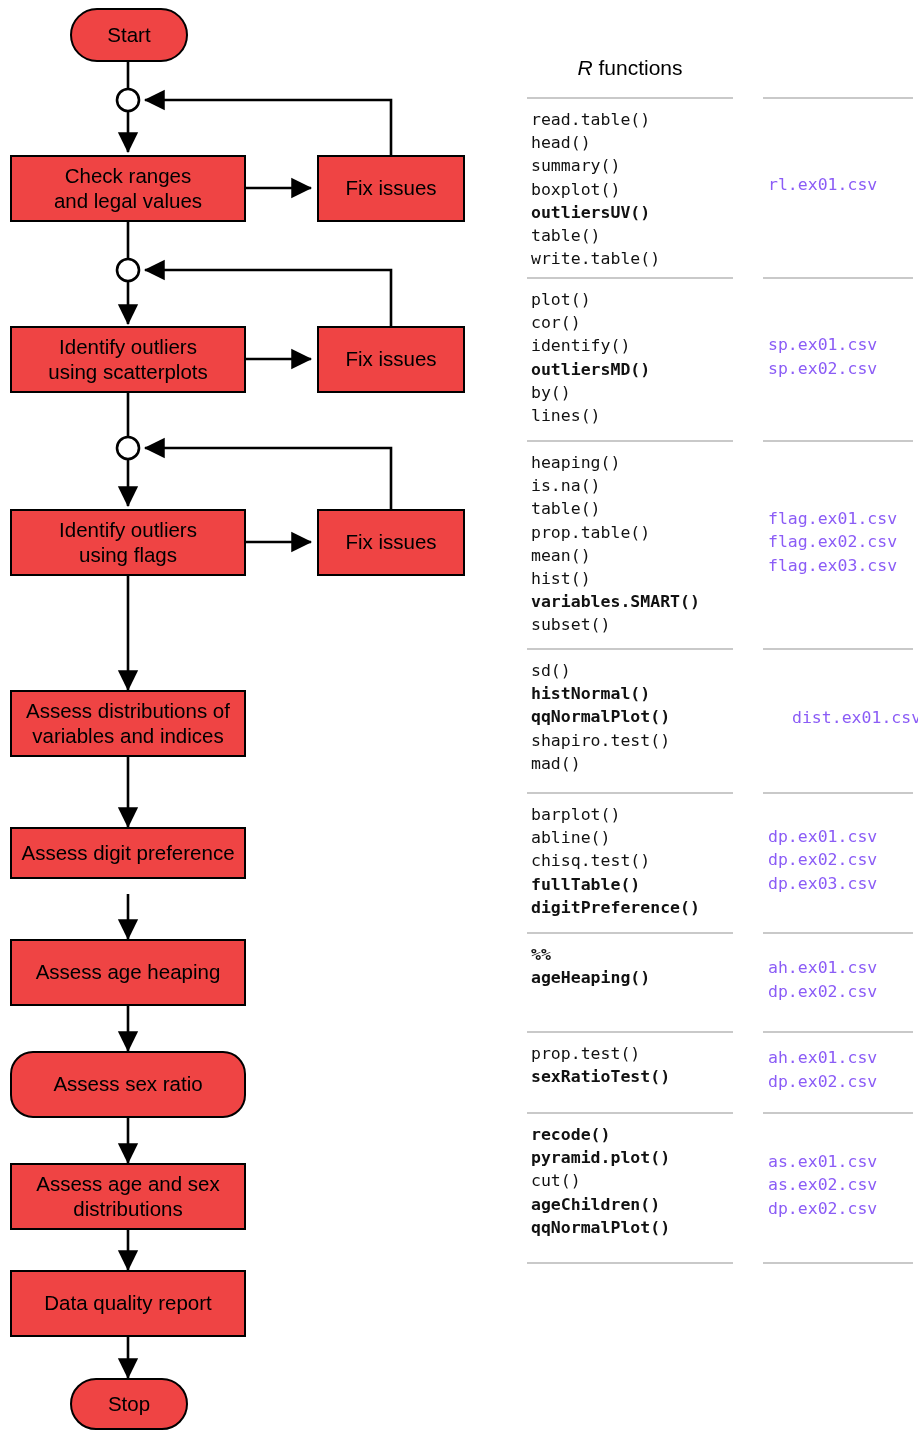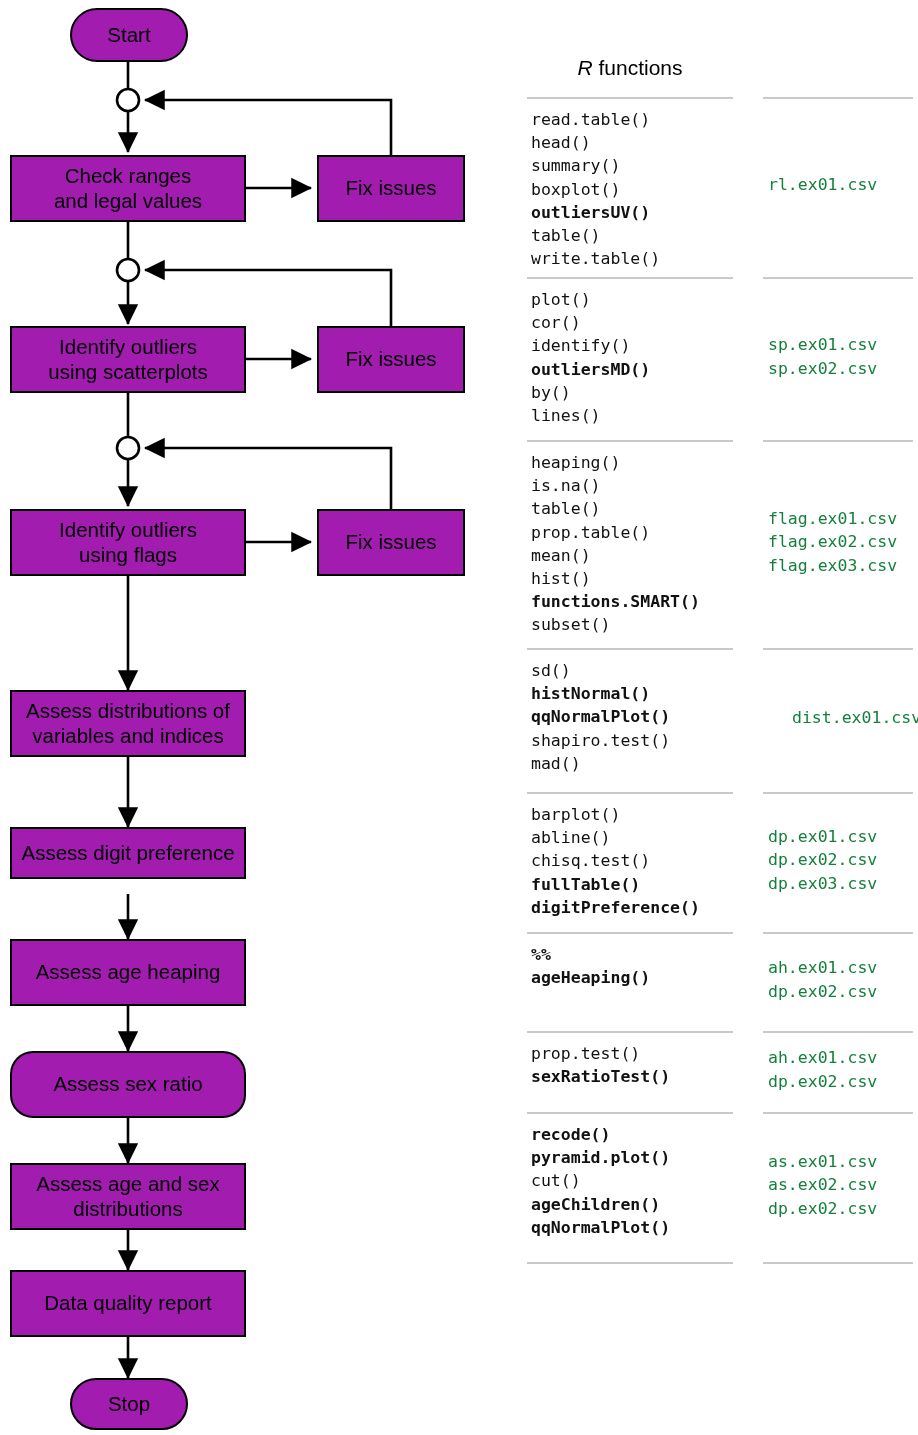--- a/index.html
+++ b/index.html
@@ -5,38 +5,38 @@
   html,body{margin:0;padding:0;background:#ffffff;}
   body{width:918px;height:1435px;position:relative;overflow:hidden;
        font-family:"Liberation Sans", sans-serif;color:#000;}
 
   #canvas{position:absolute;left:0;top:0;width:918px;height:1435px;}
 
   
   .fc{position:absolute;left:0;top:0;width:480px;height:1435px;}
 
   .node{position:absolute;box-sizing:border-box;border:2.5px solid #000;
-        background:#a21caf;display:flex;align-items:center;justify-content:center;
+        background:#ef4444;display:flex;align-items:center;justify-content:center;
         text-align:center;line-height:1.2;font-size:20.5px;color:#000;}
   .node.term{border-radius:999px;}
 
   .fc svg{position:absolute;left:0;top:0;width:480px;height:1435px;overflow:visible;}
 
   
   .ref{position:absolute;left:500px;top:0;width:418px;height:1435px;}
   .ref .hdr{position:absolute;text-align:center;font-size:21px;line-height:1.18;color:#000;}
   .ref .hdr .ital{font-style:italic;}
 
   .rule{position:absolute;height:2px;background:#c9c9c9;}
 
   .codecol{position:absolute;font-family:"DejaVu Sans Mono", monospace;
            font-size:16.5px;line-height:23.2px;color:#111;white-space:pre;}
   .codecol .b{font-weight:bold;}
   .dscol{position:absolute;font-family:"DejaVu Sans Mono", monospace;
-         font-size:16.5px;line-height:23.2px;color:#15803d;white-space:pre;}
+         font-size:16.5px;line-height:23.2px;color:#8b5cf6;white-space:pre;}
 </style>
 </head>
 <body>
 
 <div id="canvas">
 
   <div class="fc">
 
     <svg viewBox="0 0 480 1435">
       <defs>
@@ -181,21 +181,21 @@
         <div class="rule" style="left: 27px; top: 1031px; width: 206px;"></div>
         <div class="rule" style="left: 263px; top: 1031px; width: 150px;"></div>
         <div class="rule" style="left: 27px; top: 1112px; width: 206px;"></div>
         <div class="rule" style="left: 263px; top: 1112px; width: 150px;"></div>
         <div class="rule" style="left: 27px; top: 1262px; width: 206px;"></div>
         <div class="rule" style="left: 263px; top: 1262px; width: 150px;"></div>
         <div class="codecol" style="left: 31px; top: 108px; width: 206px;"><div>read.table()</div><div>head()</div><div>summary()</div><div>boxplot()</div><div class="b">outliersUV()</div><div>table()</div><div>write.table()</div></div>
         <div class="dscol" style="left: 268px; top: 173.4px; width: 150px;"><div>rl.ex01.csv</div></div>
         <div class="codecol" style="left: 31px; top: 288px; width: 206px;"><div>plot()</div><div>cor()</div><div>identify()</div><div class="b">outliersMD()</div><div>by()</div><div>lines()</div></div>
         <div class="dscol" style="left: 268px; top: 333.3px; width: 150px;"><div>sp.ex01.csv</div><div>sp.ex02.csv</div></div>
-        <div class="codecol" style="left: 31px; top: 451px; width: 206px;"><div>heaping()</div><div>is.na()</div><div>table()</div><div>prop.table()</div><div>mean()</div><div>hist()</div><div class="b">functions.SMART()</div><div>subset()</div></div>
+        <div class="codecol" style="left: 31px; top: 451px; width: 206px;"><div>heaping()</div><div>is.na()</div><div>table()</div><div>prop.table()</div><div>mean()</div><div>hist()</div><div class="b">variables.SMART()</div><div>subset()</div></div>
         <div class="dscol" style="left: 268px; top: 507.2px; width: 150px;"><div>flag.ex01.csv</div><div>flag.ex02.csv</div><div>flag.ex03.csv</div></div>
         <div class="codecol" style="left: 31px; top: 659px; width: 206px;"><div>sd()</div><div class="b">histNormal()</div><div class="b">qqNormalPlot()</div><div>shapiro.test()</div><div>mad()</div></div>
         <div class="dscol" style="left: 268px; top: 706.4px; width: 150px; margin-left: 24px;"><div>dist.ex01.csv</div></div>
         <div class="codecol" style="left: 31px; top: 803px; width: 206px;"><div>barplot()</div><div>abline()</div><div>chisq.test()</div><div class="b">fullTable()</div><div class="b">digitPreference()</div></div>
         <div class="dscol" style="left: 268px; top: 825.2px; width: 150px;"><div>dp.ex01.csv</div><div>dp.ex02.csv</div><div>dp.ex03.csv</div></div>
         <div class="codecol" style="left: 31px; top: 943px; width: 206px;"><div class="b">%%</div><div class="b">ageHeaping()</div></div>
         <div class="dscol" style="left: 268px; top: 956.3px; width: 150px;"><div>ah.ex01.csv</div><div>dp.ex02.csv</div></div>
         <div class="codecol" style="left: 31px; top: 1042px; width: 206px;"><div>prop.test()</div><div class="b">sexRatioTest()</div></div>
         <div class="dscol" style="left: 268px; top: 1046.3px; width: 150px;"><div>ah.ex01.csv</div><div>dp.ex02.csv</div></div>
         <div class="codecol" style="left: 31px; top: 1123px; width: 206px;"><div class="b">recode()</div><div class="b">pyramid.plot()</div><div>cut()</div><div class="b">ageChildren()</div><div class="b">qqNormalPlot()</div></div>

